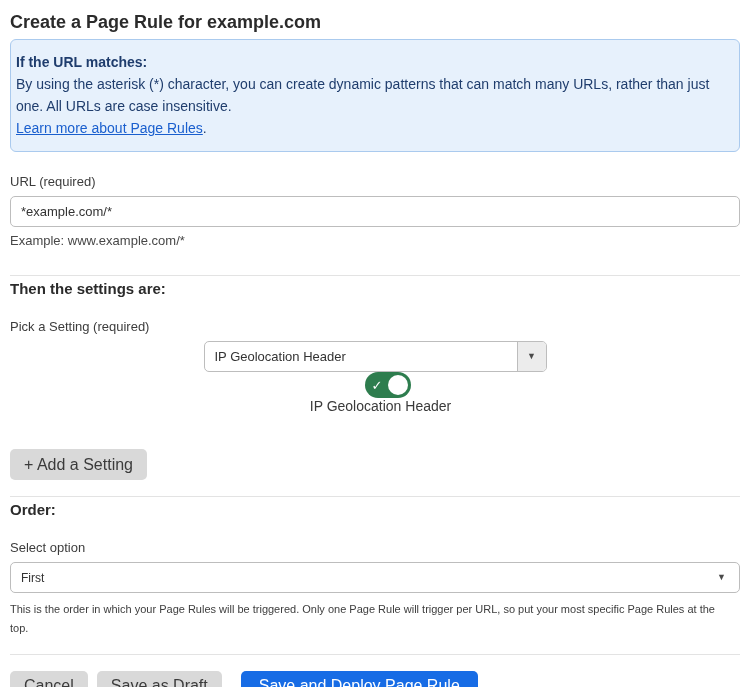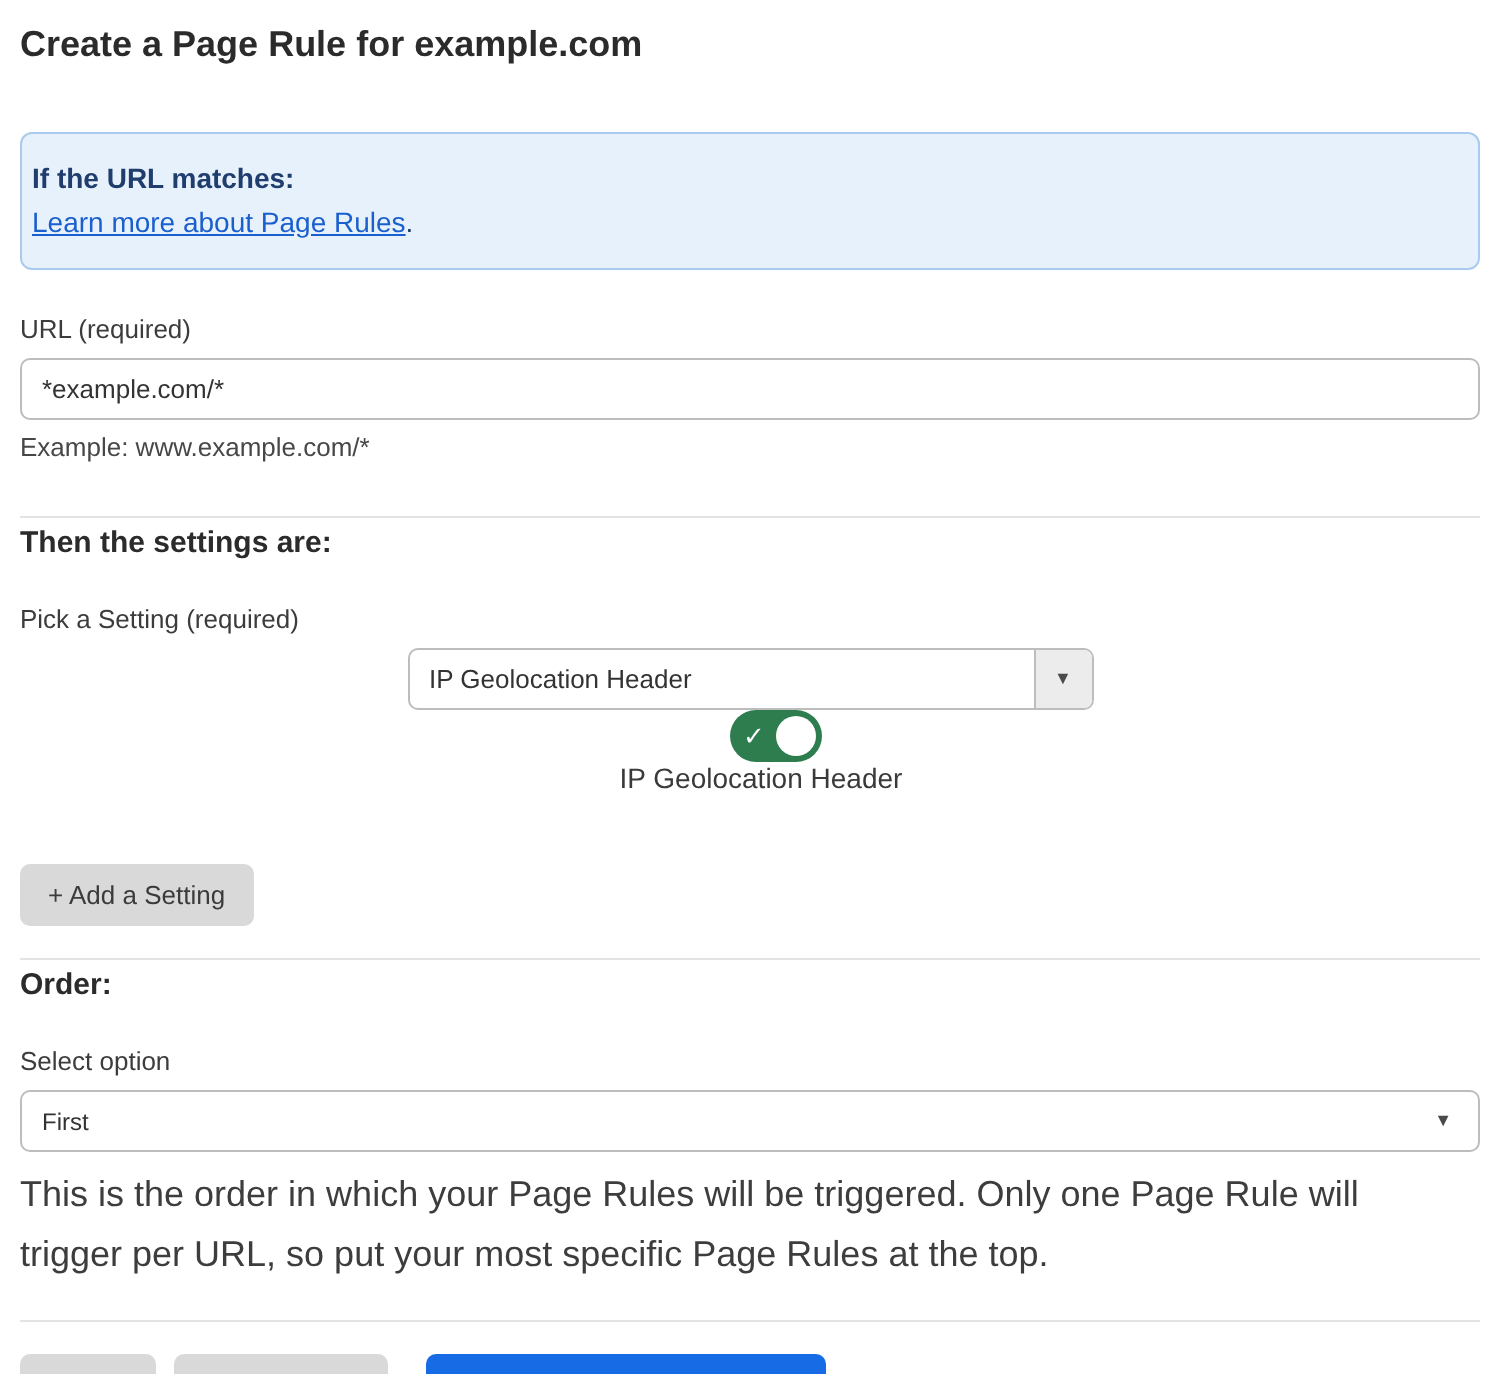--- a/index.html
+++ b/index.html
@@ -9,21 +9,21 @@
     background: #ffffff;
     font-family: "Liberation Sans", "DejaVu Sans", sans-serif;
     color: #2f2f2f;
     padding: 12px 10px 0 10px;
     overflow: hidden;
   }
   .page-title {
     font-size: 18px;
     font-weight: 700;
     color: #2b2b2b;
-    margin-bottom: 33px;
+    margin-bottom: 6px;
   }
   
   .callout {
     background: #e7f1fc;
     border: 1px solid #aacaee;
     border-radius: 6px;
     padding: 11px 16px 12px 5px;
     color: #1f3d6d;
     font-size: 14px;
     line-height: 1.58;
@@ -146,21 +146,21 @@
   }
   
   .btn {
     display: inline-flex;
     align-items: center;
     justify-content: center;
     height: 31px;
     padding: 0 14px;
     border: none;
     border-radius: 5px;
-    font-size: 13px;
+    font-size: 16px;
     font-family: inherit;
     cursor: pointer;
     white-space: nowrap;
   }
   .btn-gray {
     background: #d9d9d9;
     color: #3b3b3b;
   }
   .btn-blue {
     background: #176ce5;
@@ -171,21 +171,21 @@
   .divider-3 { margin-top: 17px; }
   
   .order-select { width: 100%; margin-top: 0; }
   .order-select .select-value { font-size: 12px; }
   .order-arrow {
     display: flex;
     align-items: center;
     padding-right: 13px;
   }
   .order-helper {
-    font-size: 18px;
+    font-size: 11px;
     color: #3d3d3d;
     line-height: 1.65;
     margin-top: 7px;
     max-width: 724px;
   }
   
   .actions-row {
     display: flex;
     align-items: center;
     gap: 9px;
@@ -195,20 +195,21 @@
 </style>
 </head>
 <body>
 
 
 
 <h1 class="page-title">Create a Page Rule for example.com</h1>
 
 <div class="callout">
   <div class="callout-heading">If the URL matches:</div>
+  <div class="callout-body">By using the asterisk (*) character, you can create dynamic patterns that can match many URLs, rather than just one. All URLs are case insensitive.</div>
   <div><a class="callout-link">Learn more about Page Rules</a><span>.</span></div>
 </div>
 
 <div class="field-label">URL (required)</div>
 <input class="text-input" type="text" value="*example.com/*" style="">
 <div class="field-helper">Example: www.example.com/*</div>
 
 <hr class="divider divider-1">
 
 <div class="section-heading">Then the settings are:</div>

